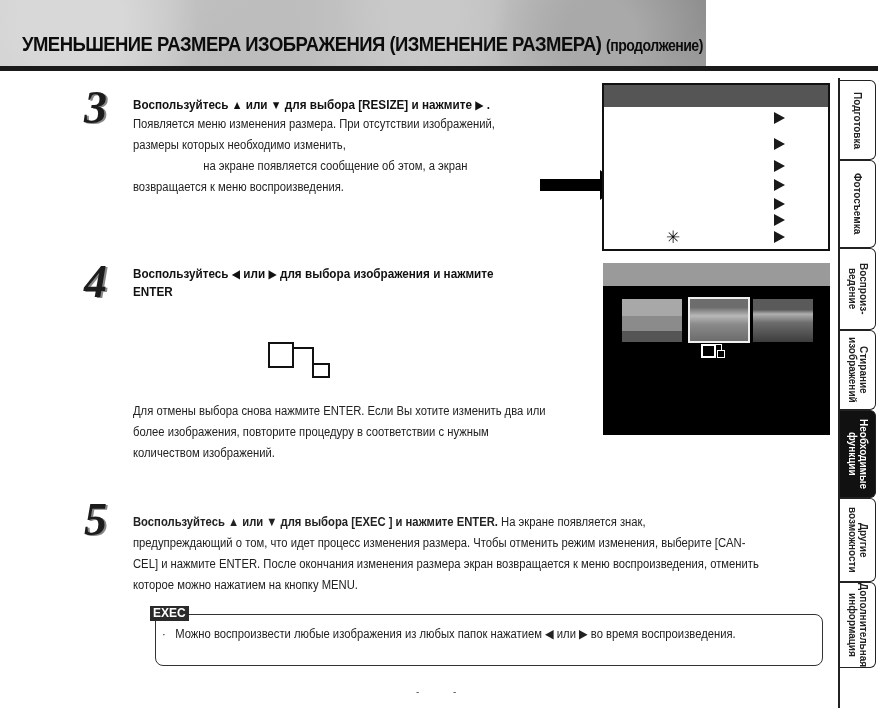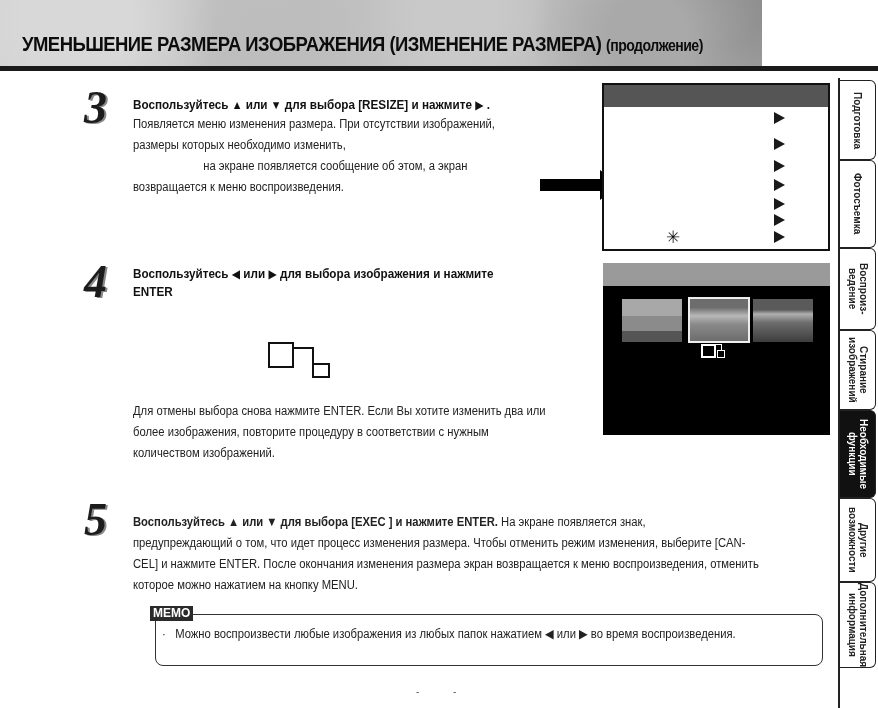--- a/index.html
+++ b/index.html
@@ -2,21 +2,21 @@
 <html><head>
 <meta charset="utf-8">
 <style>
   html, body { margin:0; padding:0; }
   body {
     width:878px; height:708px; position:relative; overflow:hidden;
     background:#ffffff; color:#111;
     font-family:"Liberation Sans", "DejaVu Sans", sans-serif;
   }
   .header {
-    position:absolute; left:0; top:0; width:762px; height:66px;
+    position:absolute; left:0; top:0; width:706px; height:66px;
     background:
       radial-gradient(circle at 10% 30%, #d8d8d8 0 8%, transparent 20%),
       radial-gradient(circle at 35% 60%, #bdbdbd 0 6%, transparent 18%),
       radial-gradient(circle at 60% 20%, #c9c9c9 0 7%, transparent 20%),
       radial-gradient(circle at 85% 55%, #a9a9a9 0 6%, transparent 18%),
       radial-gradient(circle at 95% 15%, #8f8f8f 0 5%, transparent 15%),
       linear-gradient(90deg, #cfcfcf, #bcbcbc 40%, #c8c8c8 60%, #a8a8a8);
     text-align: center;
   }
   .header-title {
@@ -227,20 +227,20 @@
 
 <div class="step-num" style="left:84px;top:500px">5</div>
 <div class="body-text" style="left:133px;top:512px;white-space:nowrap">
   <div><b>Воспользуйтесь ▲  или ▼ для выбора [EXEC   ]   и нажмите ENTER.</b><span> На экране появляется знак,</span></div>
   <div>предупреждающий о том, что идет процесс изменения размера. Чтобы отменить режим изменения, выберите [CAN-</div>
   <div>CEL] и нажмите ENTER. После окончания изменения размера экран возвращается к меню воспроизведения, отменить</div>
   <div>которое можно нажатием на кнопку MENU.</div>
 </div>
 
 <div class="memo-box"></div>
-<div class="memo-label">MEMO</div>
+<div class="memo-label">EXEC</div>
 <div class="memo-text">
   <span>·</span>&nbsp;&nbsp;
   <span>Можно воспроизвести любые изображения из любых папок нажатием ◀  или ▶  во время воспроизведения.</span>
 </div>
 
 <div class="page-num" style="left:416px">-</div>
 <div class="page-num" style="left:453px">-</div>
 
 </body></html>

